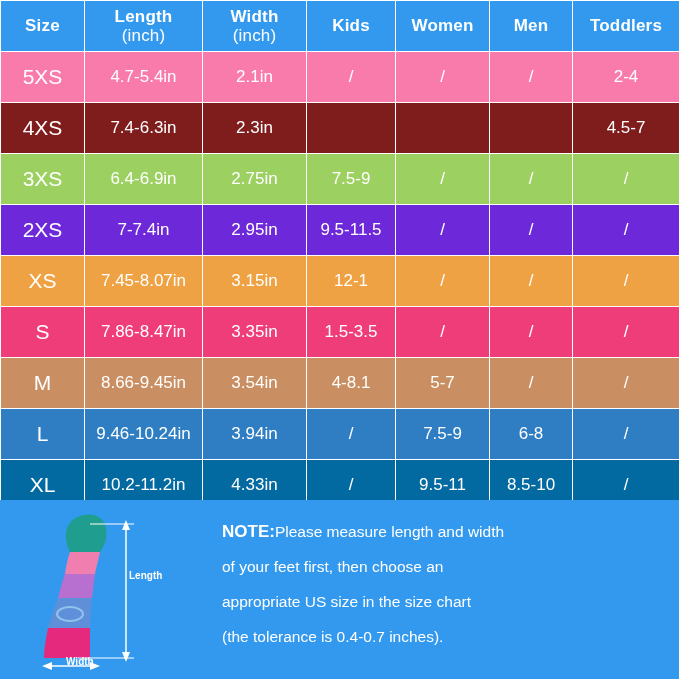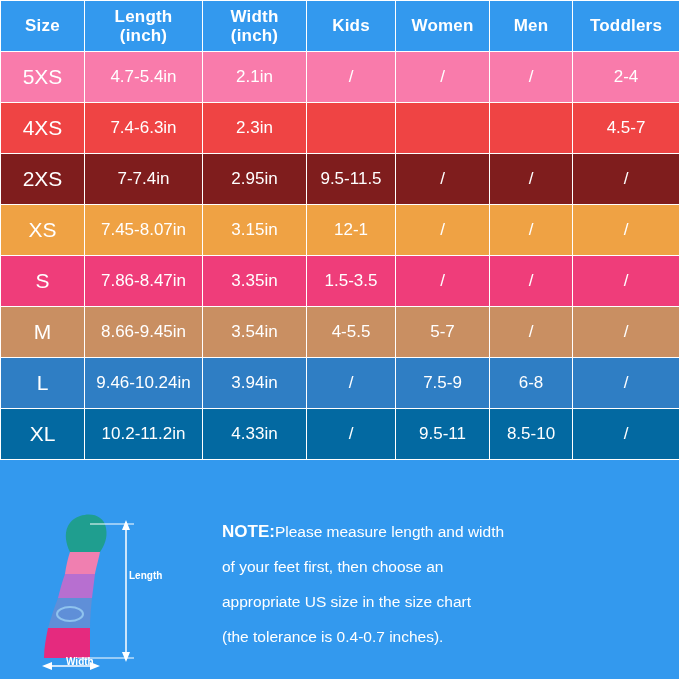--- a/index.html
+++ b/index.html
@@ -35,21 +35,21 @@
   thead th {
     background: #3399ee;
     font-size: 17px;
     font-weight: bold;
     line-height: 1.12;
     height: 50px;
     letter-spacing: 0.2px;
   }
   thead th .sub {
     display: block;
-    font-weight: bold;
+    font-weight: normal;
   }
   tbody td {
     height: 50px;
     font-size: 17px;
     font-weight: normal;
   }
   tbody td.size-cell {
     font-size: 21px;
     font-weight: normal;
     text-align: center;
@@ -150,30 +150,39 @@
     <tbody id="table-body">
         <tr style="background: rgb(249, 123, 171);">
           <td class="size-cell">5XS</td>
           <td>4.7-5.4in</td>
           <td>2.1in</td>
           <td>/</td>
           <td>/</td>
           <td>/</td>
           <td>2-4</td>
         </tr>
-        <tr style="background: #ef4444; padding-left: 15px;">
+        <tr style="background: #7f1d1d; padding-left: 15px;">
           <td class="size-cell">4XS</td>
           <td>7.4-6.3in</td>
           <td>2.3in</td>
           <td></td>
           <td></td>
           <td></td>
           <td>4.5-7</td>
         </tr>
-        <tr style="background: #7f1d1d;">
+        <tr style="background: rgb(156, 209, 98);">
+          <td class="size-cell">3XS</td>
+          <td>6.4-6.9in</td>
+          <td>2.75in</td>
+          <td>7.5-9</td>
+          <td>/</td>
+          <td>/</td>
+          <td>/</td>
+        </tr>
+        <tr style="background: #6d28d9;">
           <td class="size-cell">2XS</td>
           <td>7-7.4in</td>
           <td>2.95in</td>
           <td>9.5-11.5</td>
           <td>/</td>
           <td>/</td>
           <td>/</td>
         </tr>
         <tr style="background: rgb(239, 162, 68);">
           <td class="size-cell">XS</td>
@@ -190,21 +199,21 @@
           <td>3.35in</td>
           <td>1.5-3.5</td>
           <td>/</td>
           <td>/</td>
           <td>/</td>
         </tr>
         <tr style="background: rgb(201, 143, 98);">
           <td class="size-cell">M</td>
           <td>8.66-9.45in</td>
           <td>3.54in</td>
-          <td>4-5.5</td>
+          <td>4-8.1</td>
           <td>5-7</td>
           <td>/</td>
           <td>/</td>
         </tr>
         <tr style="background: rgb(47, 126, 196);">
           <td class="size-cell">L</td>
           <td>9.46-10.24in</td>
           <td>3.94in</td>
           <td>/</td>
           <td>7.5-9</td>

